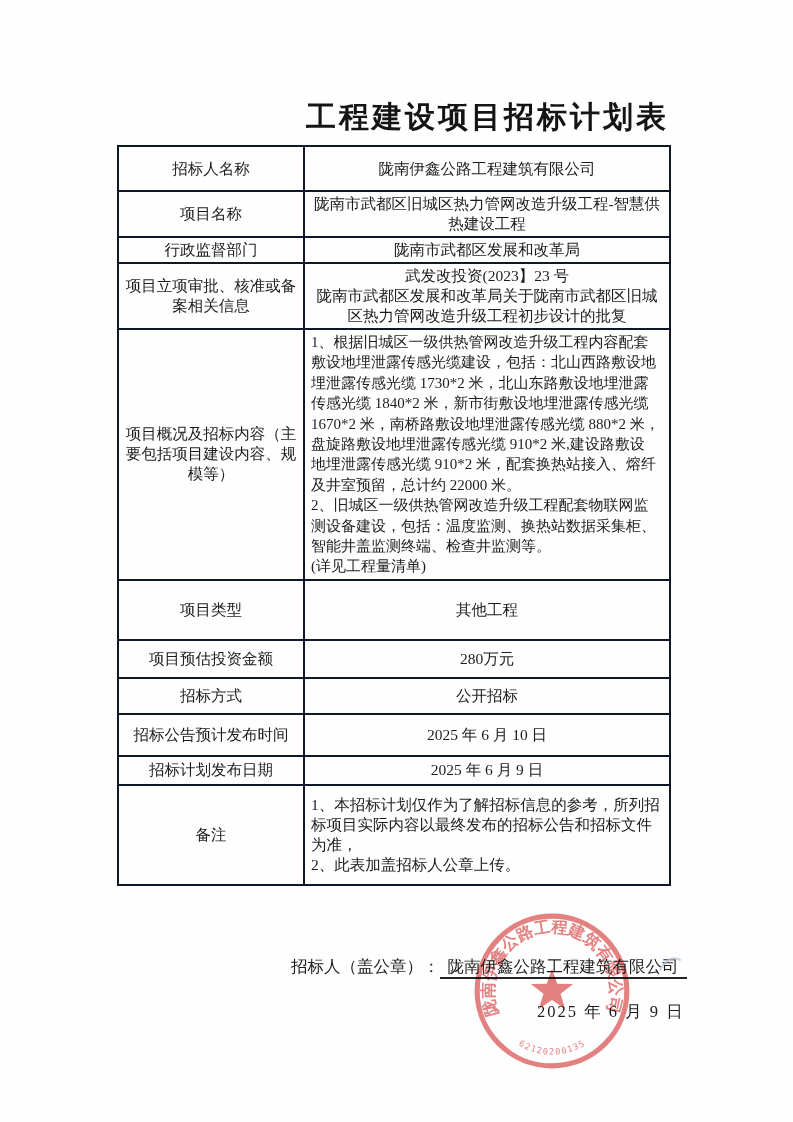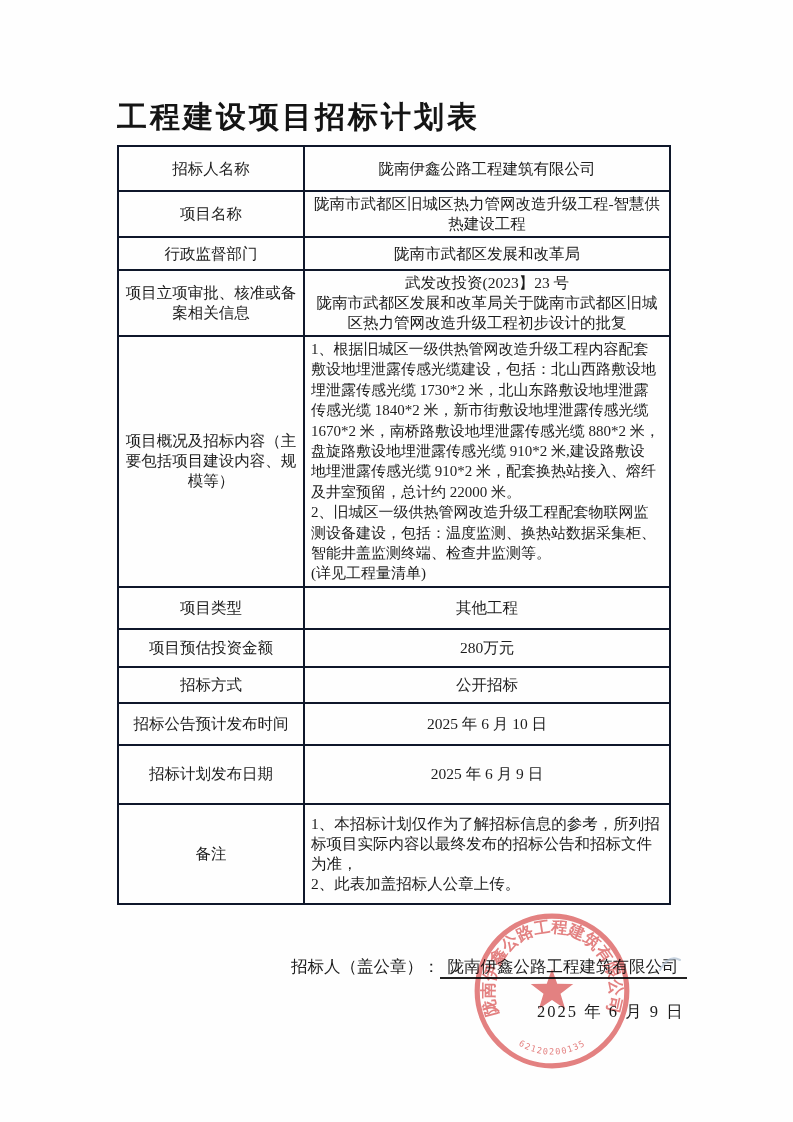--- a/index.html
+++ b/index.html
@@ -11,21 +11,21 @@
     background: #fefefe;
     font-family: "Liberation Serif", "DejaVu Serif", serif;
     color: #1c1c1c;
     overflow: hidden;
   }
   .doc-title {
     position: absolute;
     left: 117px;
     top: 97px;
     width: 552px;
-    text-align: left;
+    text-align: right;
     font-size: 30px;
     font-weight: bold;
     letter-spacing: 3px;
     color: #141414;
     white-space: nowrap;
     font-family: Liberation Serif, serif;
   }
   table.doc-table {
     position: absolute;
     left: 117px;
@@ -50,30 +50,30 @@
   td.cell-value {
     width: 366px;
     text-align: center;
     padding: 2px 6px;
   }
   td.cell-value.left {
     text-align: left;
   }
   tr.r0  { height: 45px; }
   tr.r1  { height: 43px; margin-left: 40px; }
-  tr.r2  { height: 33px; padding-left: 44px; }
+  tr.r2  { height: 26px; padding-left: 44px; }
   tr.r3  { height: 60px; padding-left: 16px; }
   tr.r4  { height: 248px; }
   tr.r4 td.cell-value { font-size: 15px; line-height: 20.4px; }
-  tr.r5  { height: 42px; border-radius: 20px; }
+  tr.r5  { height: 60px; border-radius: 20px; }
   tr.r6  { height: 38px; border-radius: 15px; }
   tr.r7  { height: 37px; }
   tr.r8  { height: 36px; }
   tr.r9  { height: 42px; margin-left: 28px; }
-  tr.r10 { height: 59px; border-radius: 9px; }
+  tr.r10 { height: 29px; border-radius: 9px; }
   tr.r11 { height: 100px; }
   .sign-row {
     position: absolute;
     left: 291px;
     top: 956px;
     font-size: 16.5px;
     white-space: nowrap;
   }
   .sign-company {
     border-bottom: 2px solid #222;

